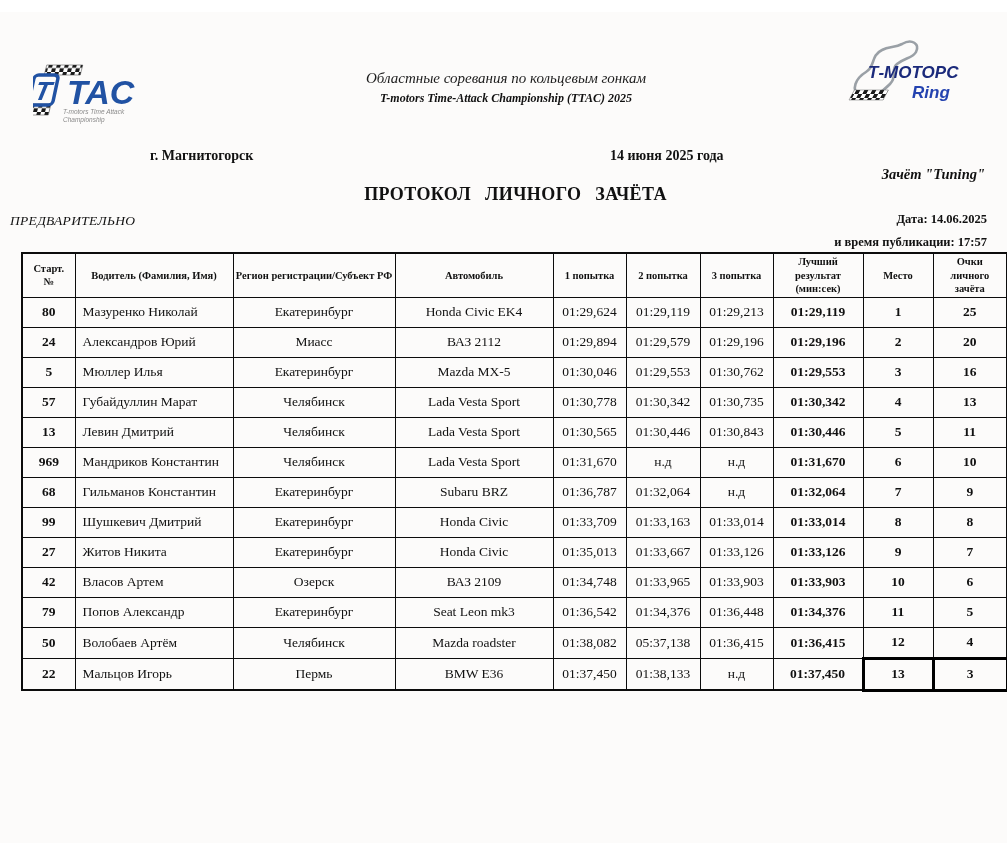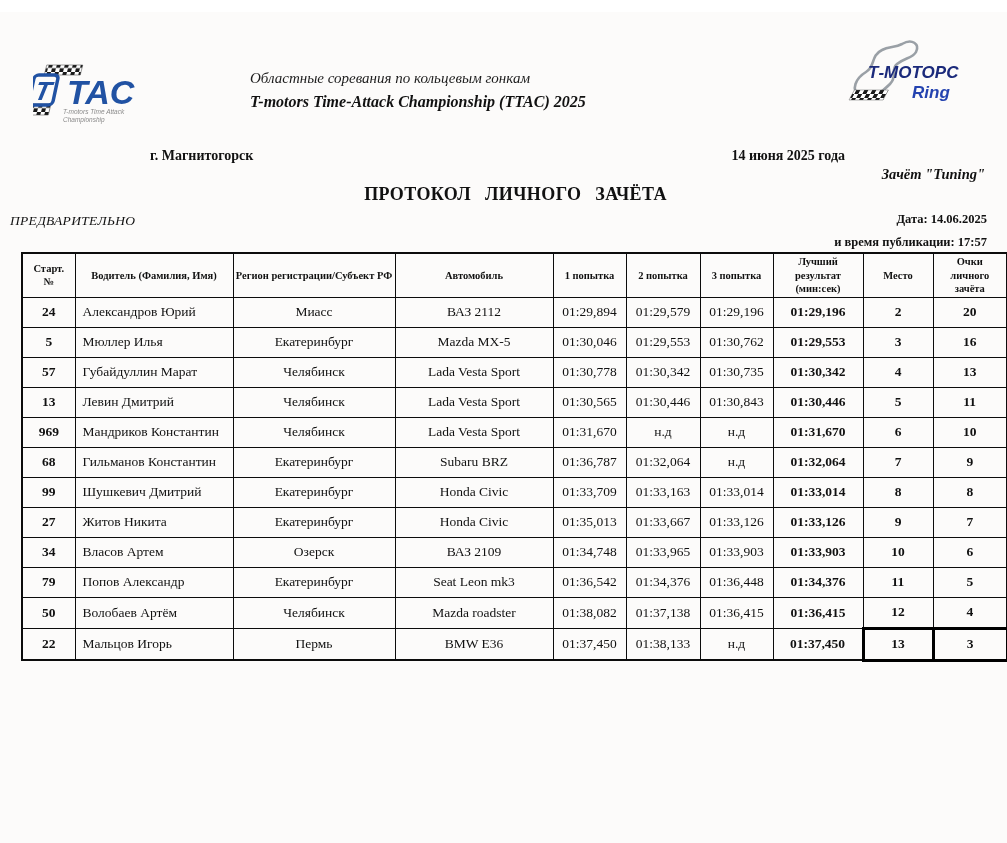--- a/index.html
+++ b/index.html
@@ -6,27 +6,27 @@
   .page {
     position:relative; width:1007px; height:843px; margin:0 auto;
     background:#fcfbfa; overflow:hidden;
     font-family:"Liberation Serif","DejaVu Serif",serif; color:#111;
   }
   .topstrip { position:absolute; left:0; top:0; width:100%; height:12px; background:#ffffff; }
 
   .ttac-logo { position:absolute; left:33px; top:64px; }
   .tring-logo { position:absolute; left:840px; top:38px; }
 
-  .center-head { position:absolute; left:250px; top:68px; width:500px; text-align:left; line-height:1.45; }
+  .center-head { position:absolute; left:256px; top:68px; width:500px; text-align:center; line-height:1.45; }
   .ch-line1 { font-style:italic; font-size:15px; color:#1c1c1c; }
-  .ch-line2 { font-style:italic; font-weight:bold; font-size:16px; }
+  .ch-line2 { font-style:italic; font-weight:bold; font-size:12px; }
   .ch-line3 { font-weight:bold; font-size:14px; }
 
   .city      { position:absolute; left:150px; top:148px; width:230px; font-weight:bold; font-size:14px; }
-  .eventdate { position:absolute; left:610px; top:148px; width:235px; text-align:right; font-weight:bold; font-size:14px; }
+  .eventdate { position:absolute; left:610px; top:148px; width:235px; text-align:left; font-weight:bold; font-size:14px; }
   .classline { position:absolute; right:22px;  top:166px; font-weight:bold; font-style:italic; font-size:14.5px; }
   .doc-title { position:absolute; left:0; right:0; top:184px; text-align:center; font-weight:bold; font-size:18px; word-spacing:9px; letter-spacing:0.4px;margin-left:24px; }
   .preliminary { position:absolute; left:10px; top:213px; font-style:italic; font-size:13.5px; letter-spacing:0.3px; }
   .datelabel   { position:absolute; right:20px; top:212px; font-weight:bold; font-size:12.5px; }
   .publication { position:absolute; right:20px; top:235px; font-weight:bold; font-size:12.5px; }
 
   .results-table {
     position:absolute; left:21px; top:252px; width:985px;
     border-collapse:collapse; table-layout:fixed;
   }
@@ -132,20 +132,32 @@
 результат
 (мин:сек)</th>
           <th>Место</th>
           <th>Очки
 личного
 зачёта</th>
         </tr>
     </thead>
     <tbody>
         <tr>
+          <td class="c-num">80</td>
+          <td class="c-driver">Мазуренко Николай</td>
+          <td class="c-region">Екатеринбург</td>
+          <td class="c-car">Honda Civic EK4</td>
+          <td class="c-a1">01:29,624</td>
+          <td class="c-a2">01:29,119</td>
+          <td class="c-a3">01:29,213</td>
+          <td class="c-best">01:29,119</td>
+          <td class="c-place">1</td>
+          <td class="c-points">25</td>
+        </tr>
+        <tr>
           <td class="c-num">24</td>
           <td class="c-driver">Александров Юрий</td>
           <td class="c-region">Миасс</td>
           <td class="c-car">ВАЗ 2112</td>
           <td class="c-a1">01:29,894</td>
           <td class="c-a2">01:29,579</td>
           <td class="c-a3">01:29,196</td>
           <td class="c-best">01:29,196</td>
           <td class="c-place">2</td>
           <td class="c-points">20</td>
@@ -228,21 +240,21 @@
           <td class="c-region">Екатеринбург</td>
           <td class="c-car">Honda Civic</td>
           <td class="c-a1">01:35,013</td>
           <td class="c-a2">01:33,667</td>
           <td class="c-a3">01:33,126</td>
           <td class="c-best">01:33,126</td>
           <td class="c-place">9</td>
           <td class="c-points">7</td>
         </tr>
         <tr>
-          <td class="c-num">34</td>
+          <td class="c-num">42</td>
           <td class="c-driver">Власов Артем</td>
           <td class="c-region">Озерск</td>
           <td class="c-car">ВАЗ 2109</td>
           <td class="c-a1">01:34,748</td>
           <td class="c-a2">01:33,965</td>
           <td class="c-a3">01:33,903</td>
           <td class="c-best">01:33,903</td>
           <td class="c-place">10</td>
           <td class="c-points">6</td>
         </tr>
@@ -257,21 +269,21 @@
           <td class="c-best">01:34,376</td>
           <td class="c-place">11</td>
           <td class="c-points">5</td>
         </tr>
         <tr>
           <td class="c-num">50</td>
           <td class="c-driver">Волобаев Артём</td>
           <td class="c-region">Челябинск</td>
           <td class="c-car">Mazda roadster</td>
           <td class="c-a1">01:38,082</td>
-          <td class="c-a2">01:37,138</td>
+          <td class="c-a2">05:37,138</td>
           <td class="c-a3">01:36,415</td>
           <td class="c-best">01:36,415</td>
           <td class="c-place">12</td>
           <td class="c-points">4</td>
         </tr>
         <tr>
           <td class="c-num">22</td>
           <td class="c-driver">Мальцов Игорь</td>
           <td class="c-region">Пермь</td>
           <td class="c-car">BMW E36</td>

